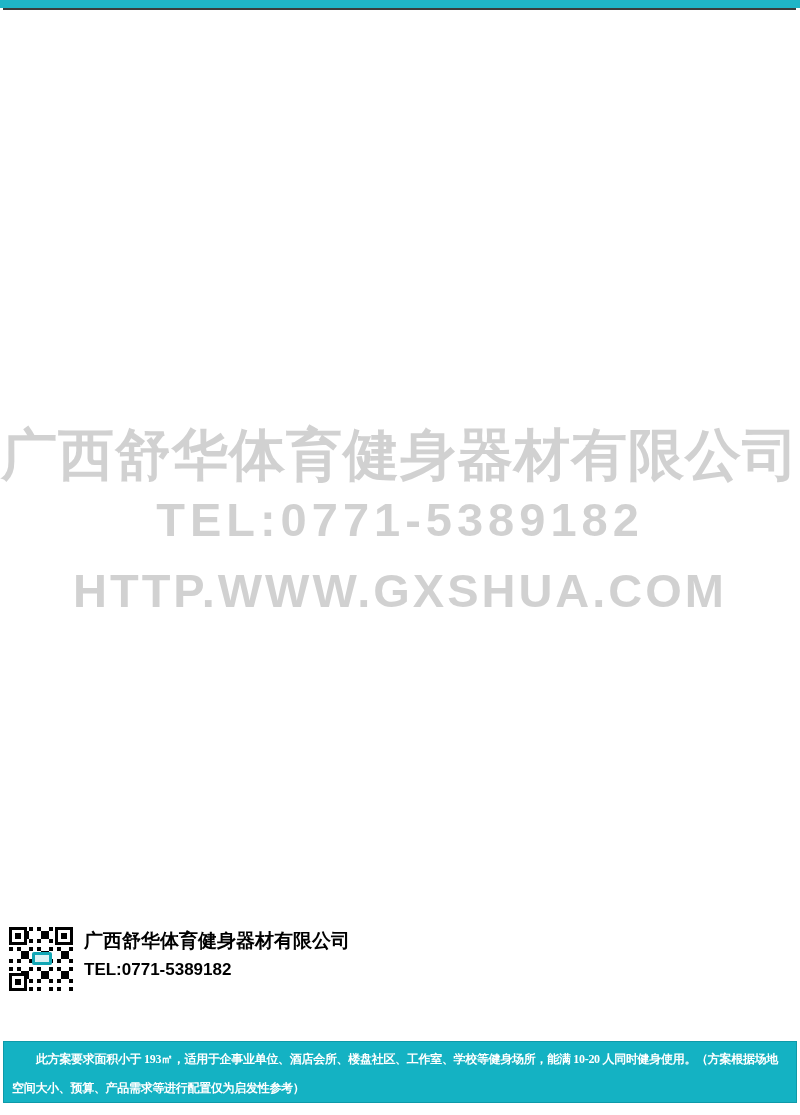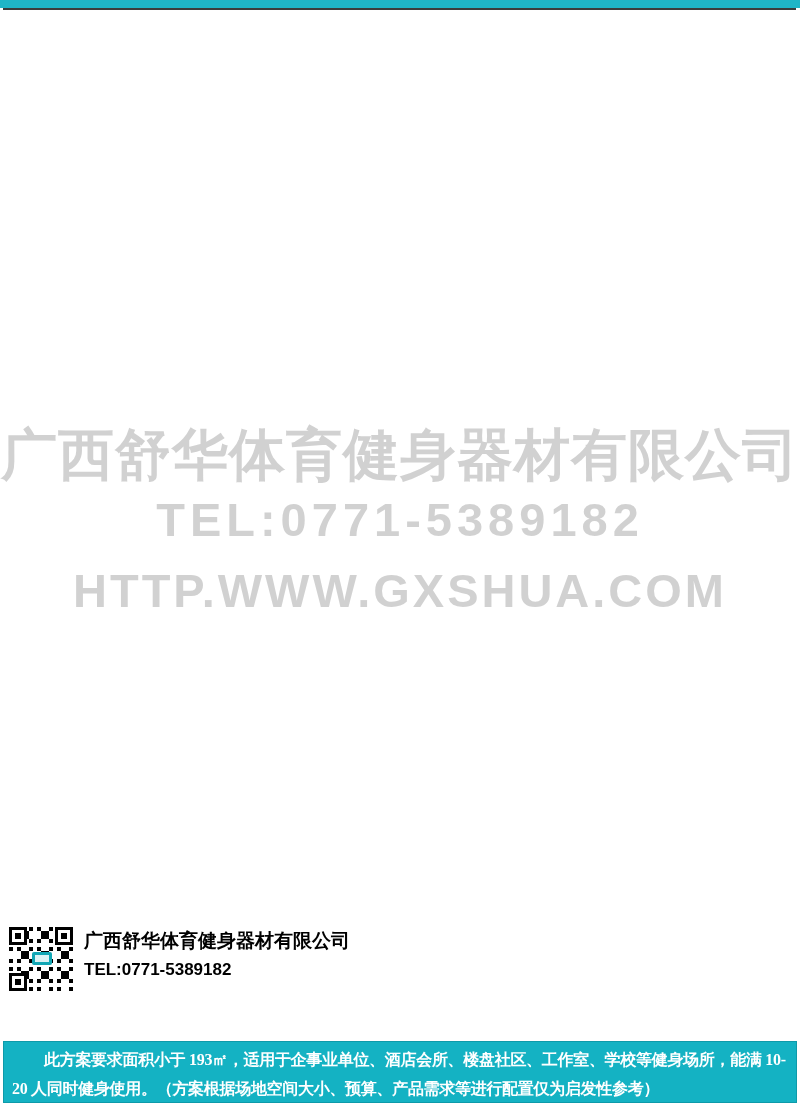--- a/index.html
+++ b/index.html
@@ -25,21 +25,21 @@
   .qr{width:66px;height:66px;}
   .stamp-text{margin-left:10px;font-family:"Liberation Sans","DejaVu Sans",sans-serif;color:#000;}
   .stamp-company{font-size:19px;font-weight:800;line-height:1.55;}
   .stamp-tel{font-size:17px;font-weight:800;line-height:1.75;}
   .stamp-url{font-size:17px;font-weight:800;line-height:1.75;}
   
   .footer{
     position:absolute;left:3px;top:1041px;width:794px;height:62px;box-sizing:border-box;
     background:#14b2c3;border:1px solid #0e9aa9;color:#fff;z-index:8;
   }
-  .footer p{margin:3px 8px 0 8px;font-size:16px;font-weight:bold;line-height:29px;text-indent:2em;letter-spacing:-0.3px;}
+  .footer p{margin:3px 8px 0 8px;font-size:12px;font-weight:bold;line-height:29px;text-indent:2em;letter-spacing:-0.3px;}
 </style>
 </head>
 <body>
 
 <div class="top-strip"></div>
 
 <div class="tbl" id="tbl"></div>
 
 <div class="wm wm1">广西舒华体育健身器材有限公司</div>
 <div class="wm wm2">TEL:0771-5389182</div>

